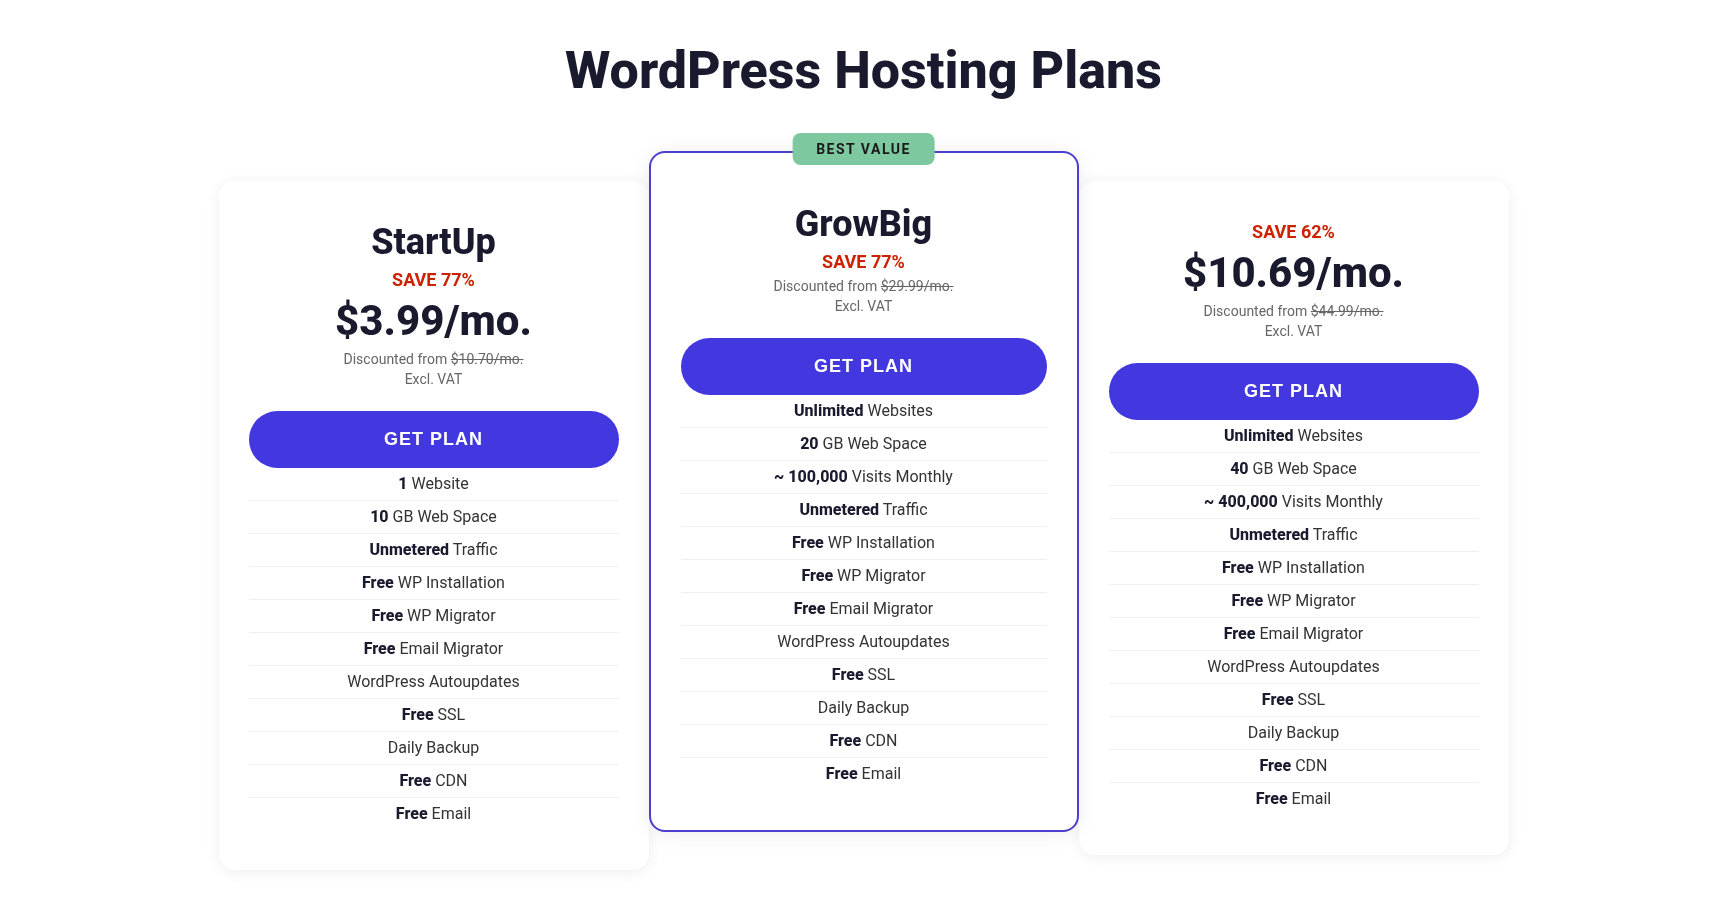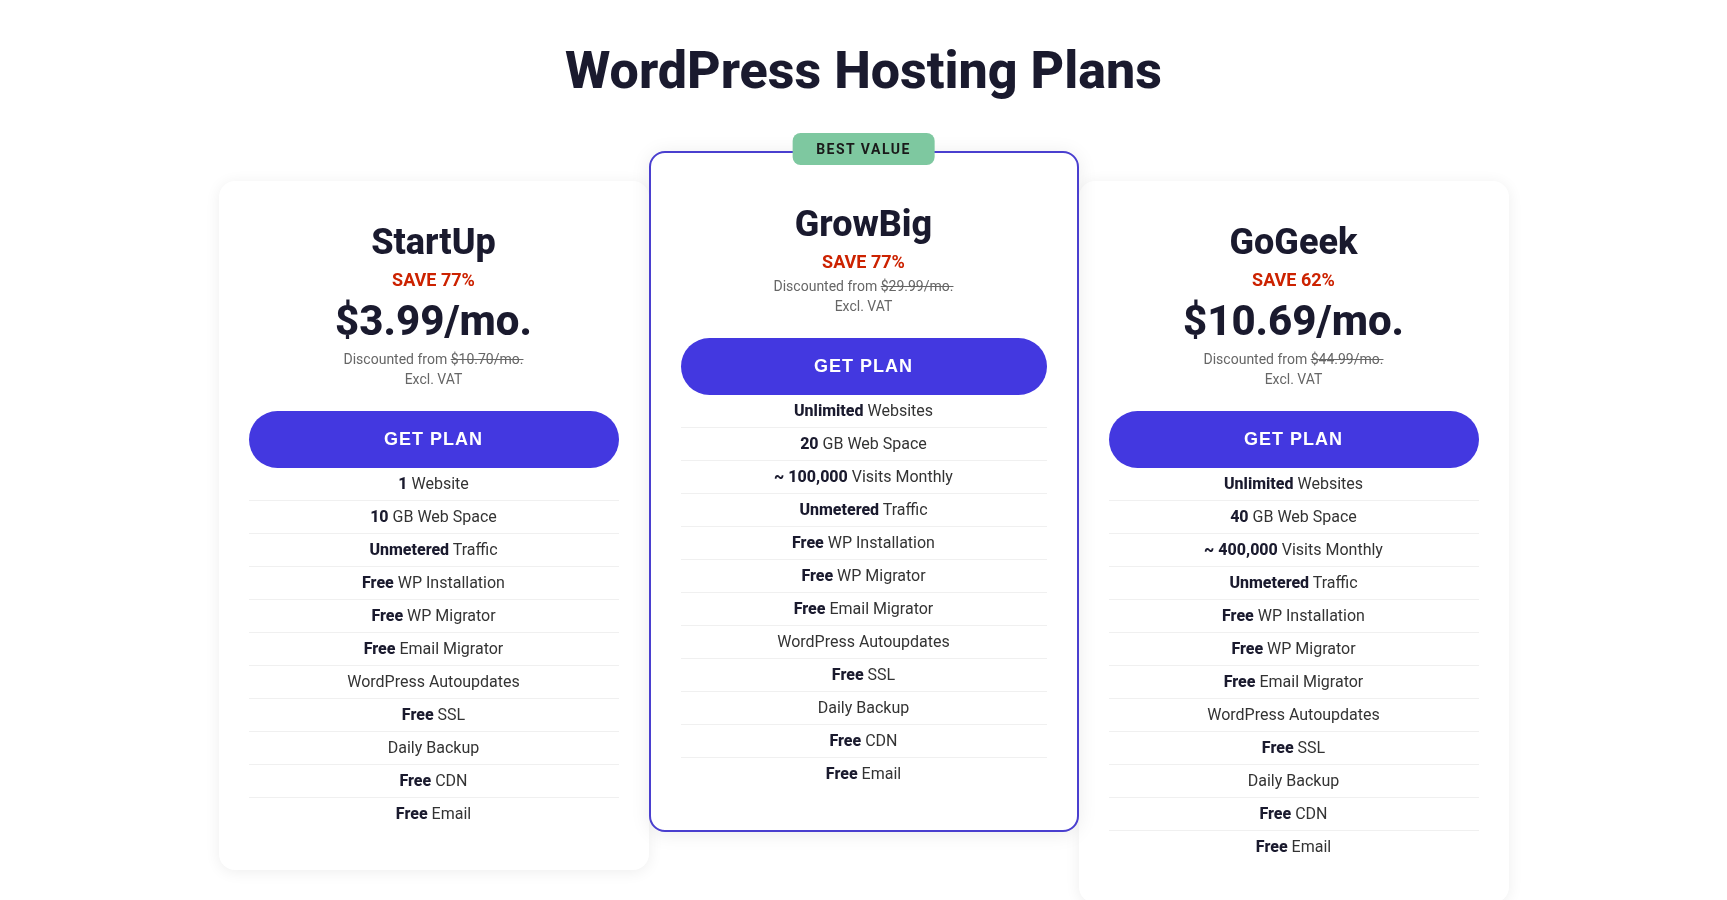--- a/index.html
+++ b/index.html
@@ -168,21 +168,20 @@
         <li><span class="bold">Free</span><span> Email Migrator</span></li>
         <li><span>WordPress Autoupdates</span></li>
         <li><span class="bold">Free</span><span> SSL</span></li>
         <li><span>Daily Backup</span></li>
         <li><span class="bold">Free</span><span> CDN</span></li>
         <li><span class="bold">Free</span><span> Email</span></li>
       </ul>
     </div>
     <div class="plan-card side">
 
-      <div class="plan-name">GoGeek</div>
       <div class="save-text">SAVE 62%</div>
       <div class="price">$10.69/mo.</div>
       <div class="discount-info">Discounted from <s>$44.99/mo.</s></div>
       <div class="excl-vat">Excl. VAT</div>
       <button class="get-plan-btn">GET PLAN</button>
       <ul class="features-list">
         <li><span class="bold">Unlimited</span><span> Websites</span></li>
         <li><span class="bold">40</span><span> GB Web Space</span></li>
         <li><span class="bold">~ 400,000</span><span> Visits Monthly</span></li>
         <li><span class="bold">Unmetered</span><span> Traffic</span></li>

